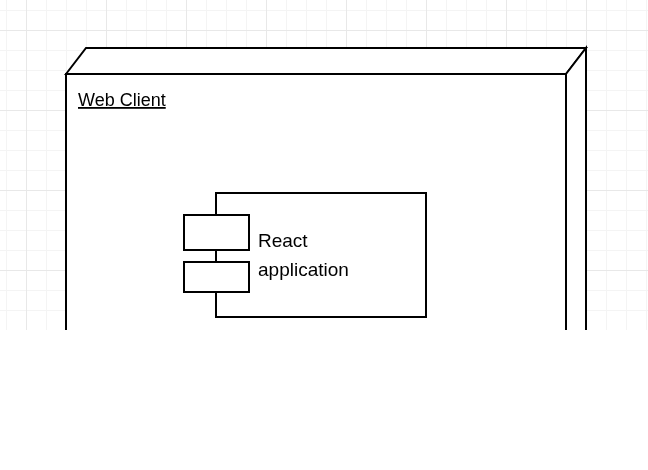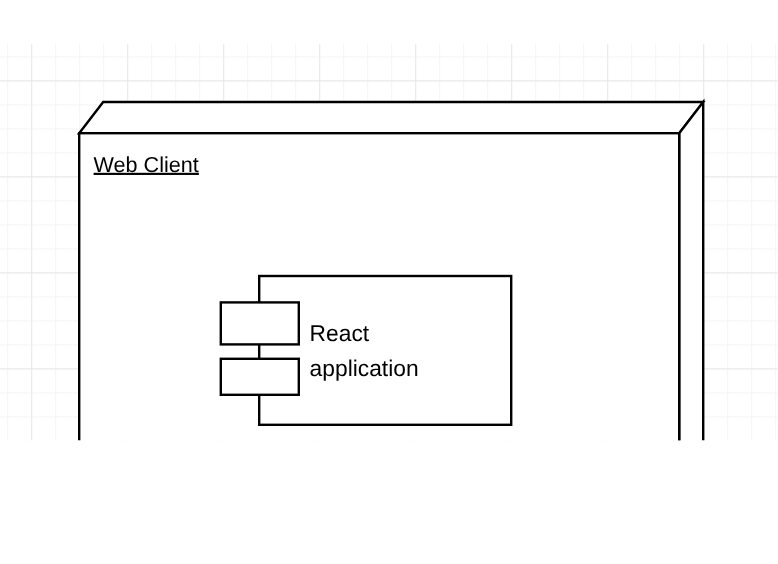--- a/index.html
+++ b/index.html
@@ -26,21 +26,20 @@
     background-size:
       80px 80px,
       80px 80px,
       20px 20px,
       20px 20px;
     background-position:
       26px 30px,
       26px 30px,
       6px 10px,
       6px 10px;
-    margin-top: 37px;
   }
 
   #diagram-svg {
     position: absolute;
     left: 0;
     top: 0;
     width: 648px;
     height: 470px;
     display: block;
   }

